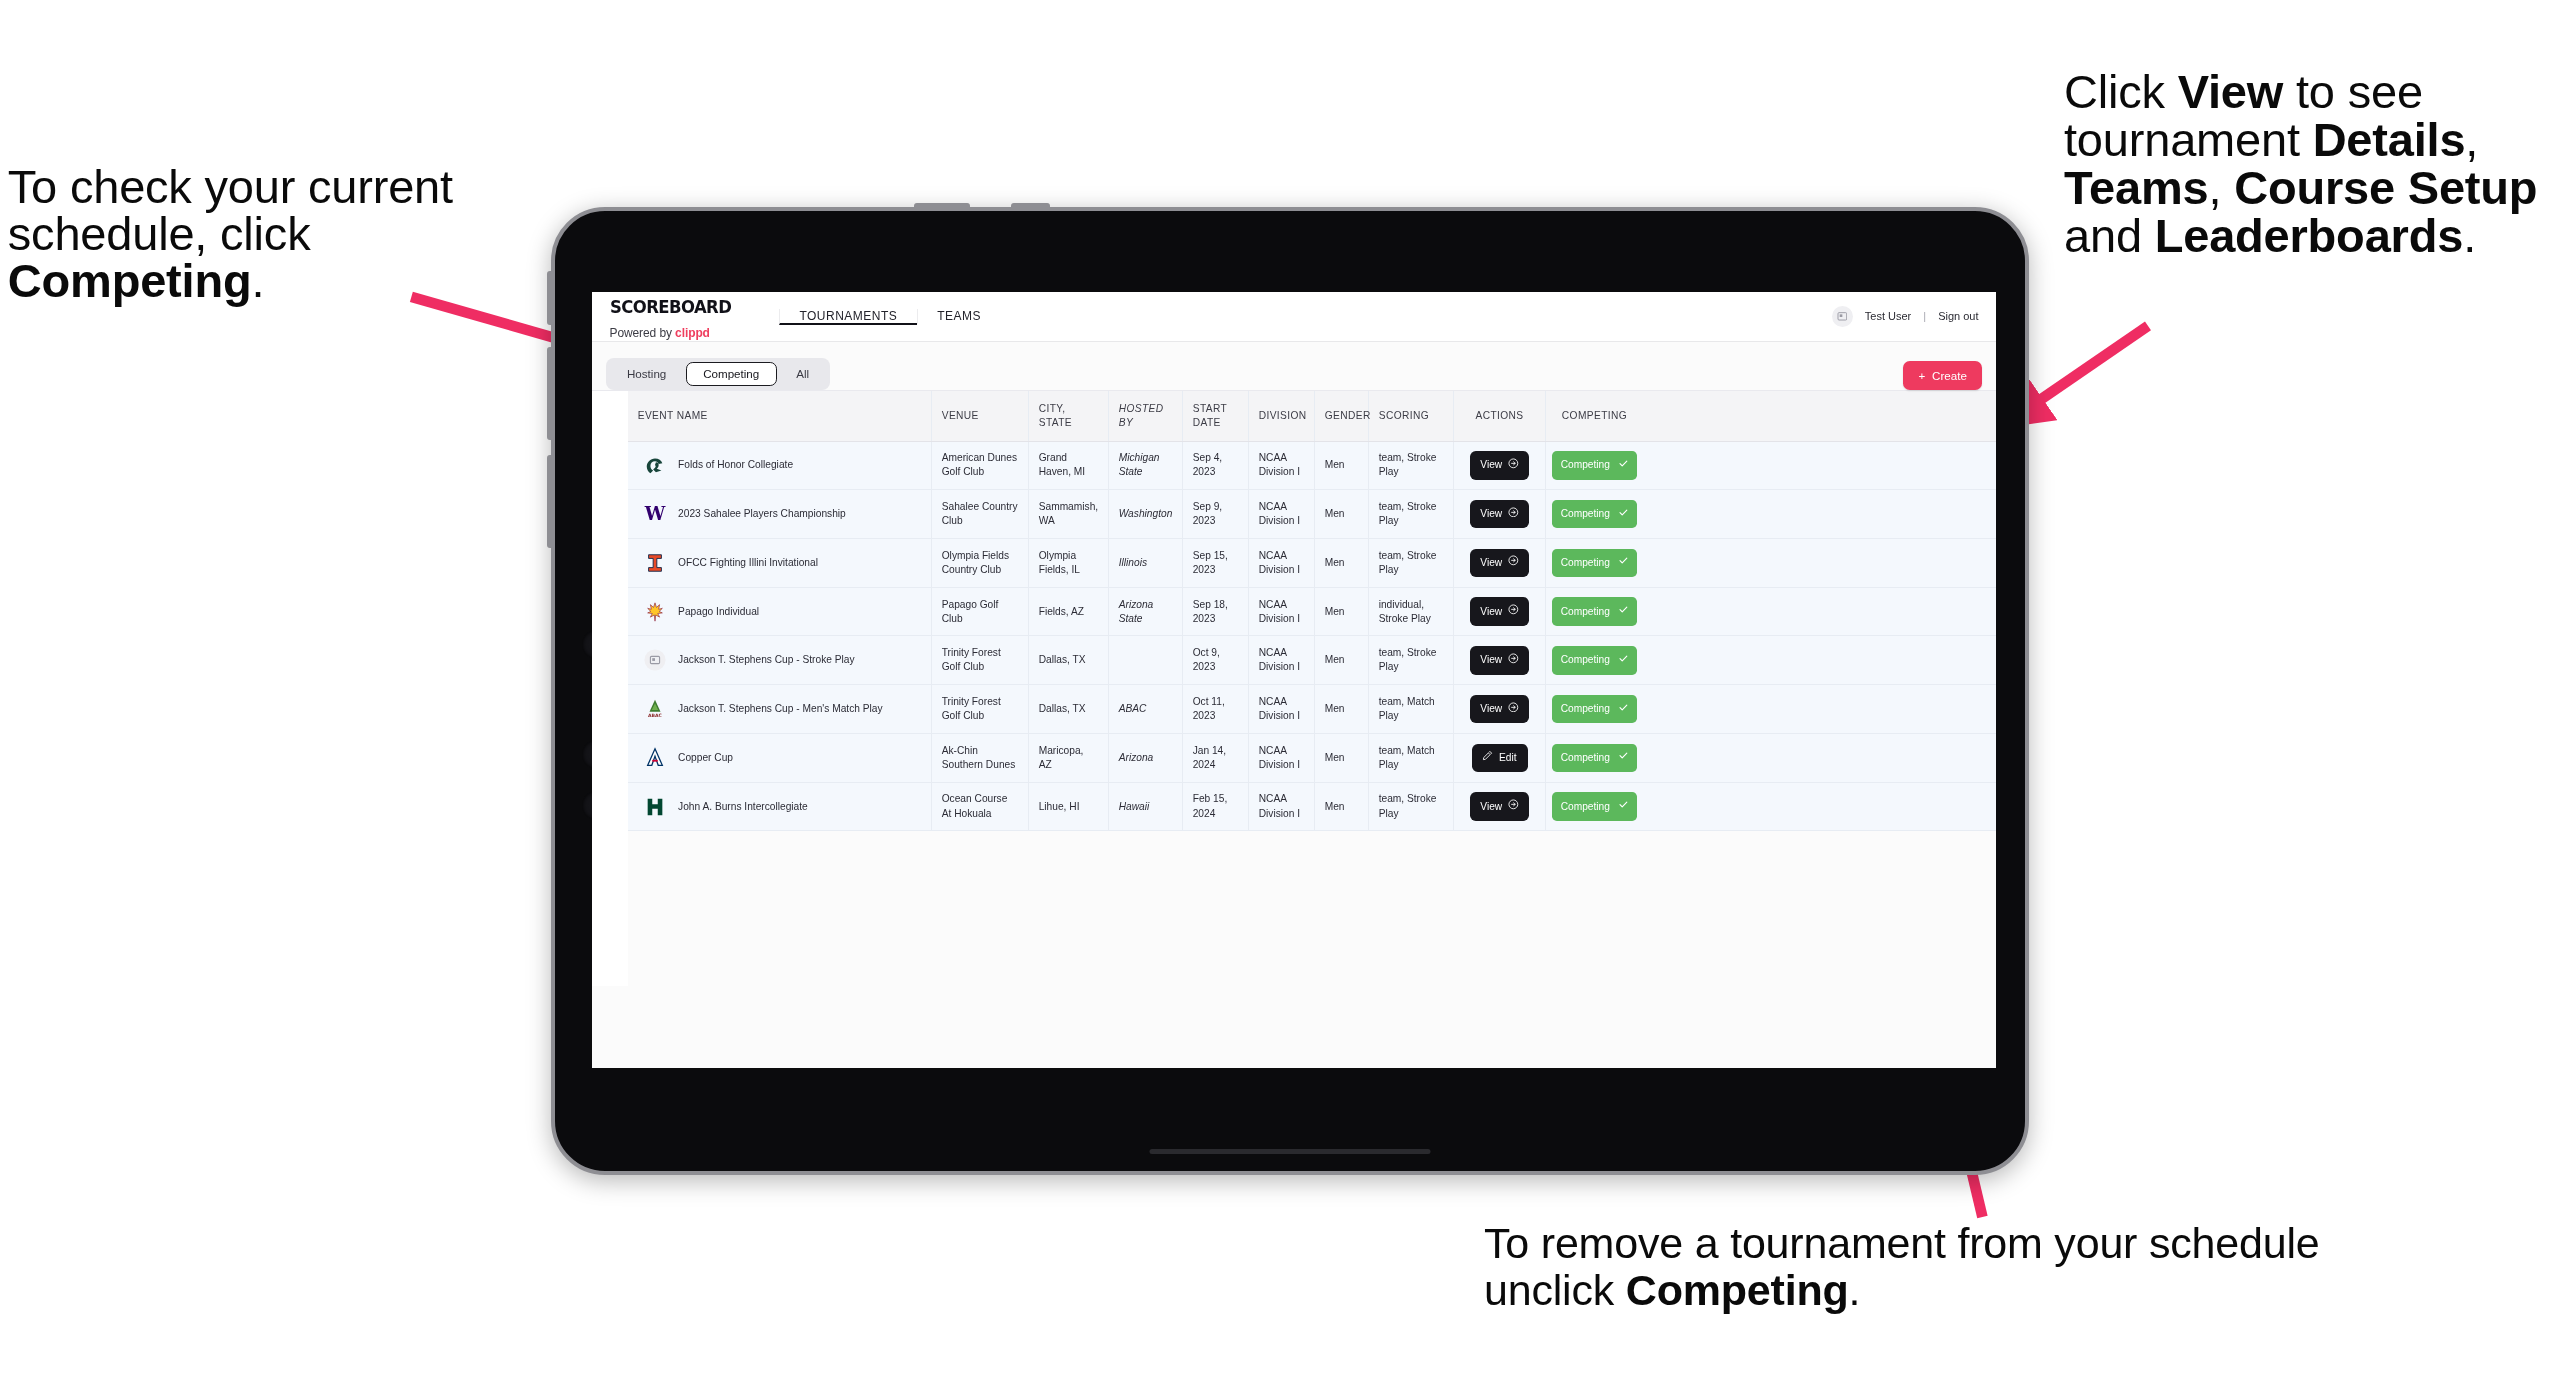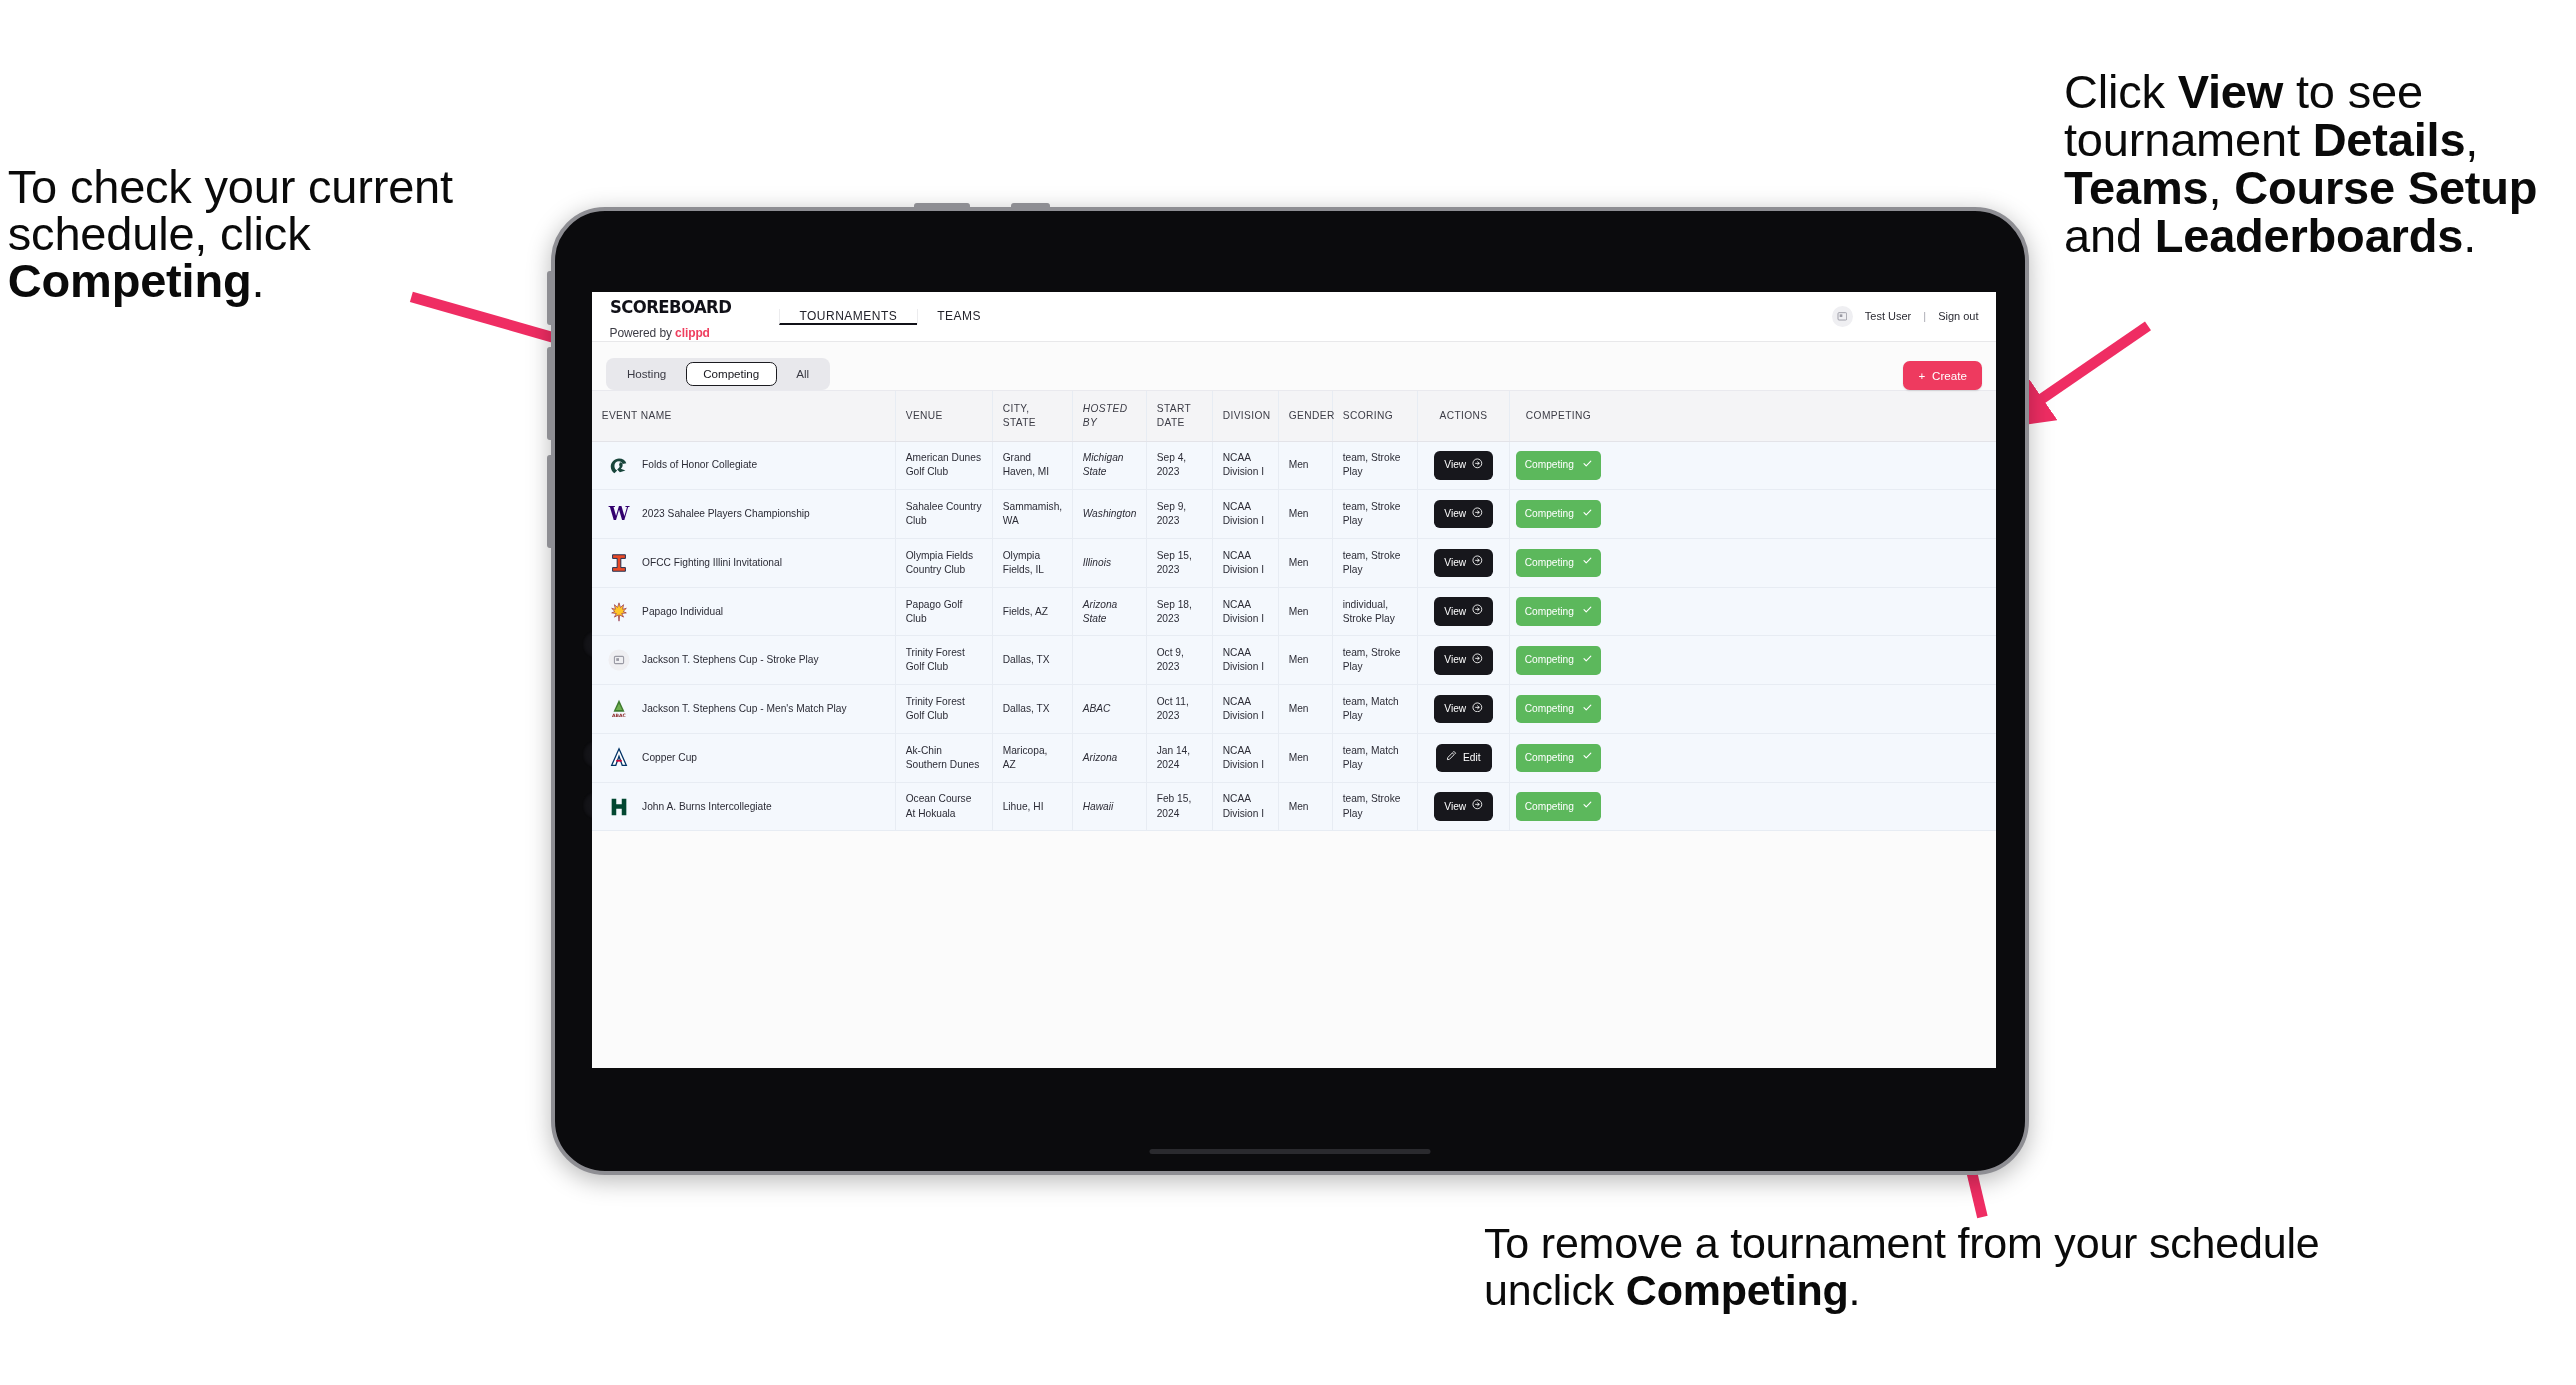--- a/index.html
+++ b/index.html
@@ -104,21 +104,21 @@
   }
   .seg.active { background: #ffffff; border-color: #1b1b20; color: #16161c; }
   .toolbar-right { margin-left: auto; }
   .create-btn {
     background: #ee3a5f; color: #fff; font-size: 11.6px;
     padding: 7.8px 15.5px; border-radius: 6.8px; display: flex; align-items: center; gap: 6.8px;
     box-shadow: 0 1px 1.9px rgba(0,0,0,.12);
   }
 
   
-  .table { background: #ffffff; border-top: 1px solid #e9e9ee; }
+  .table { background: #ffffff; border-top: 1px solid #e9e9ee; padding-left: 36px; }
   .trow { display: flex; align-items: stretch; border-bottom: 1px solid #e7ecf3; }
   .thead { background: #f4f4f6; border-bottom: 1px solid #e3e3e8; }
   .thead .cell {
     font-size: 10.2px; letter-spacing: 0.4px; color: #3c3c46; text-transform: uppercase;
     padding: 10.7px 9.7px; display: flex; align-items: center;
   }
   .tbody .trow { background: #f4f8fd; }
   .cell {
     padding: 9.7px 9.7px; font-size: 10.2px; color: #2c2c36; line-height: 1.38;
     display: flex; align-items: center;

